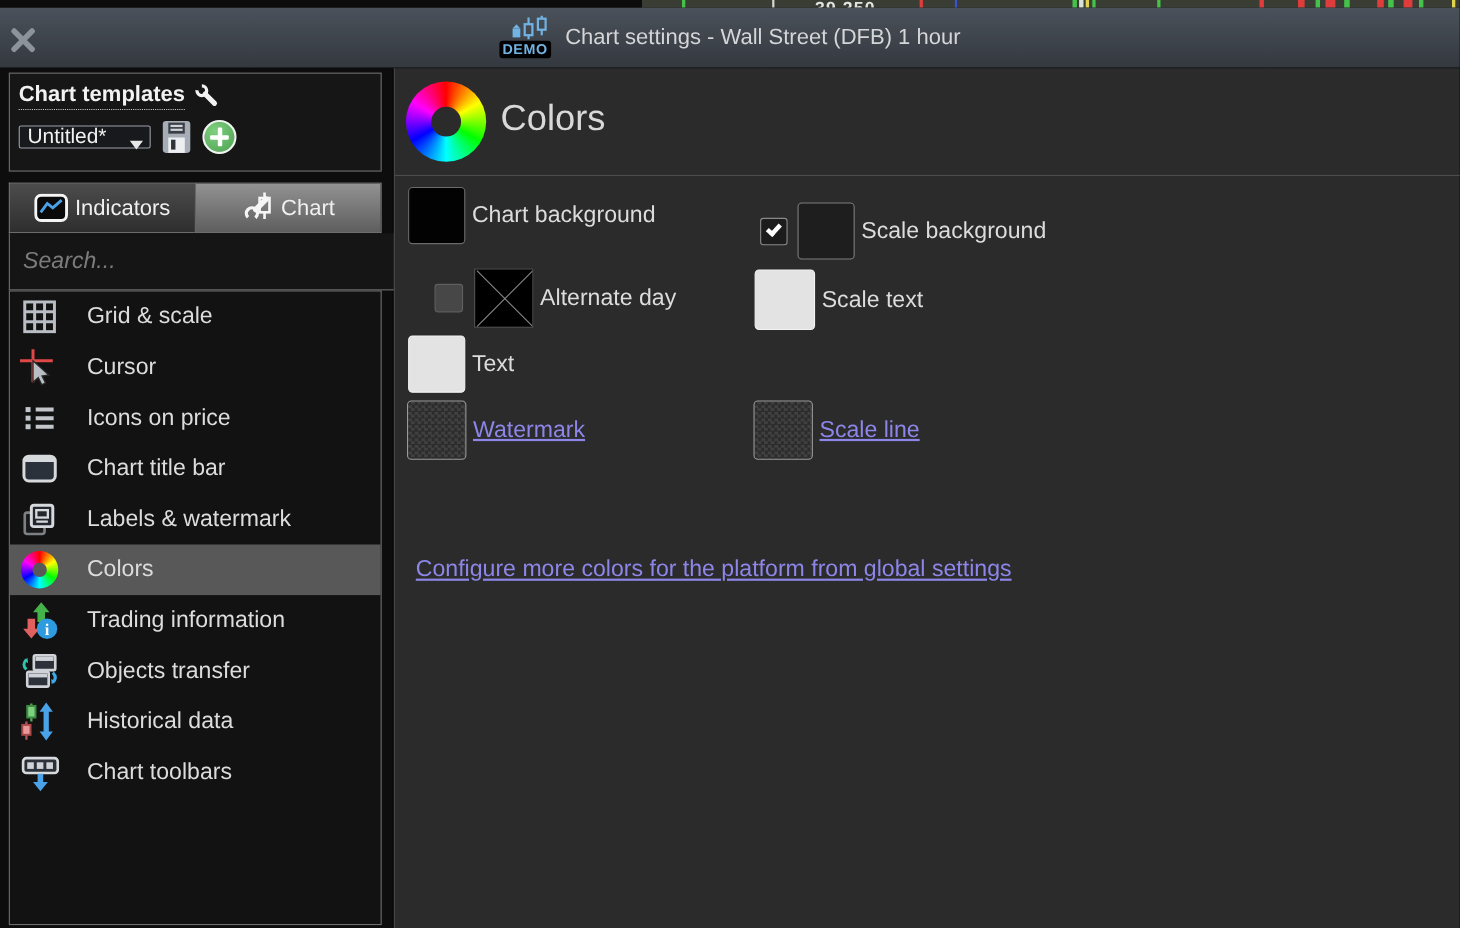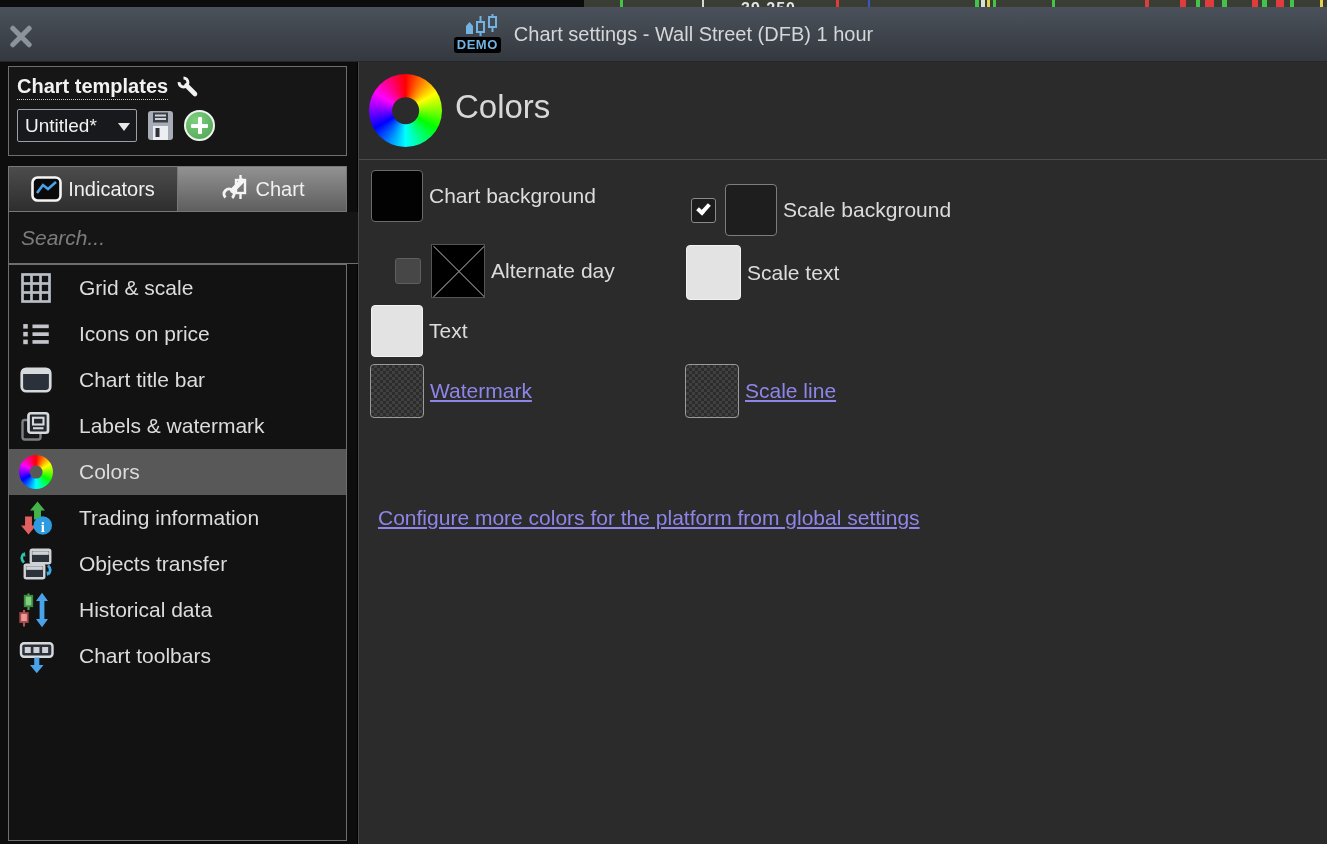--- a/index.html
+++ b/index.html
@@ -31,21 +31,21 @@
   .win-title { color:#d4d6d8; font-size:20px; }
 
   
   .sidebar { position:absolute; left:0; top:62px; width:357px; height:782px; background:#0d0d0d; }
   .tpl-box { position:absolute; left:8px; top:4px; width:339px; height:90px;
     border:1px solid #6e6e6e; background:#161616; padding:6px 8px; }
   .tpl-head-row { display:flex; align-items:center; gap:8px; height:28px; }
   .tpl-heading { color:#f2f2f2; font-size:20px; font-weight:bold;
     border-bottom:1px dotted #cfcfcf; padding-bottom:1px; }
   .tpl-controls { display:flex; align-items:center; gap:10px; margin-top:8px; }
-  .fake-select { position:relative; width:120px; height:33px; background:#17191c;
+  .fake-select { position:relative; width:120px; height:21px; background:#17191c;
     border:1px solid #9aa0a8; border-radius:2px; color:#f2f2f2; font-size:19px;
     display:flex; align-items:center; padding:0 24px 0 7px; cursor:pointer; }
   .fake-select .chev { position:absolute; right:6px; top:13px; width:0; height:0;
     border-left:6px solid transparent; border-right:6px solid transparent;
     border-top:8px solid #e8e8e8; }
   .icon-btn { display:flex; align-items:center; justify-content:center; cursor:pointer; }
   .plus-btn { width:31px; height:31px; border-radius:50%;
     background:radial-gradient(circle at 35% 30%, #7ed07f, #4ea152);
     border:2px solid #eef5ee; position:relative; cursor:pointer; }
   .plus-btn::before,.plus-btn::after { content:""; position:absolute; background:#fff; border-radius:1px; }
@@ -232,20 +232,30 @@
             <line x1="9" y1="3" x2="9" y2="21"></line>
               <line x1="15" y1="3" x2="15" y2="21"></line>
             <line x1="3" y1="9" x2="21" y2="9"></line>
               <line x1="3" y1="15" x2="21" y2="15"></line>
           </g>
         </svg>
       </span>
       <span class="nav-label">Grid &amp; scale</span>
     </div>
 
+    <div class="nav-item">
+      <span class="nav-icon">
+        <svg width="36" height="36" viewBox="0 0 24 24">
+          <line x1="8" y1="1" x2="8" y2="21" stroke="#e04848" stroke-width="1.8"></line>
+          <line x1="0" y1="8" x2="20" y2="8" stroke="#e04848" stroke-width="1.8"></line>
+          <path d="M8 8 L8 21 L11.2 18.2 L13.3 22.5 L15.6 21.4 L13.5 17.2 L17.6 16.6 Z" fill="#b9bdc4" stroke="#2a2a2a" stroke-width="0.8"></path>
+        </svg>
+      </span>
+      <span class="nav-label">Cursor</span>
+    </div>
 
     <div class="nav-item">
       <span class="nav-icon">
         <svg width="34" height="34" viewBox="0 0 24 24">
           <g fill="#c2c5ca">
             <rect x="3" y="5" width="3.2" height="3.2"></rect>
               <rect x="3" y="10.5" width="3.2" height="3.2"></rect>
             <rect x="3" y="16" width="3.2" height="3.2"></rect>
           </g>
           <g stroke="#c2c5ca" stroke-width="2.6">

